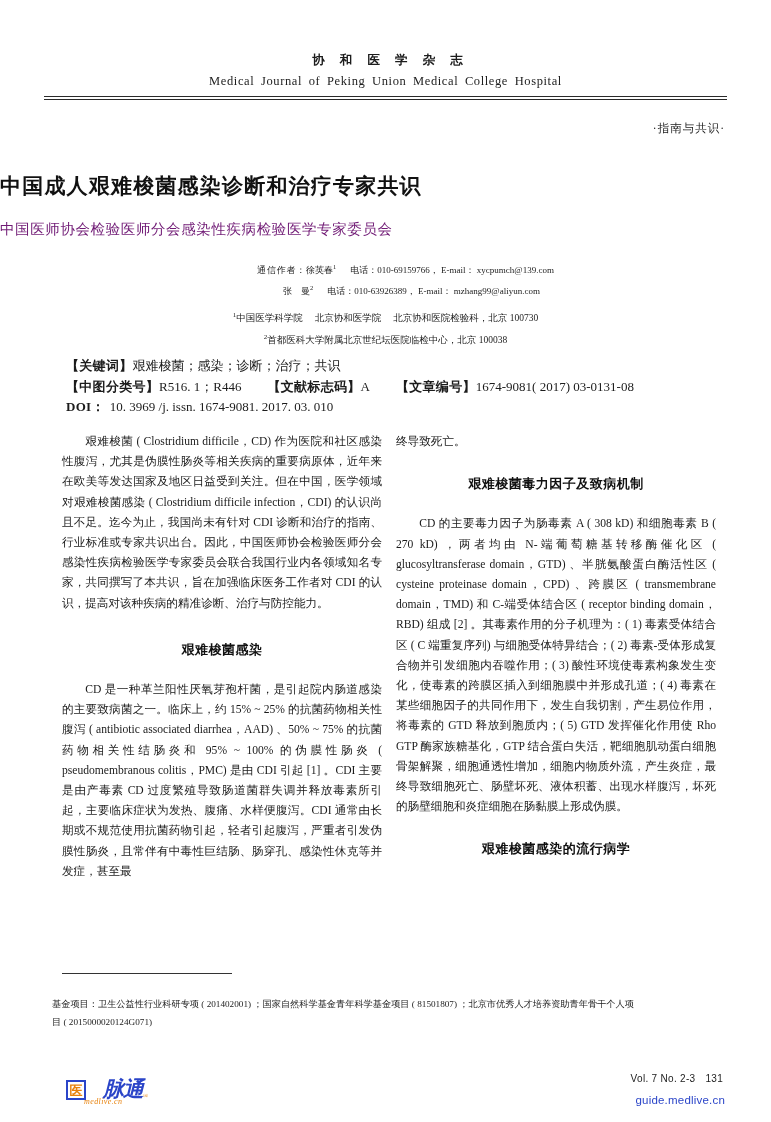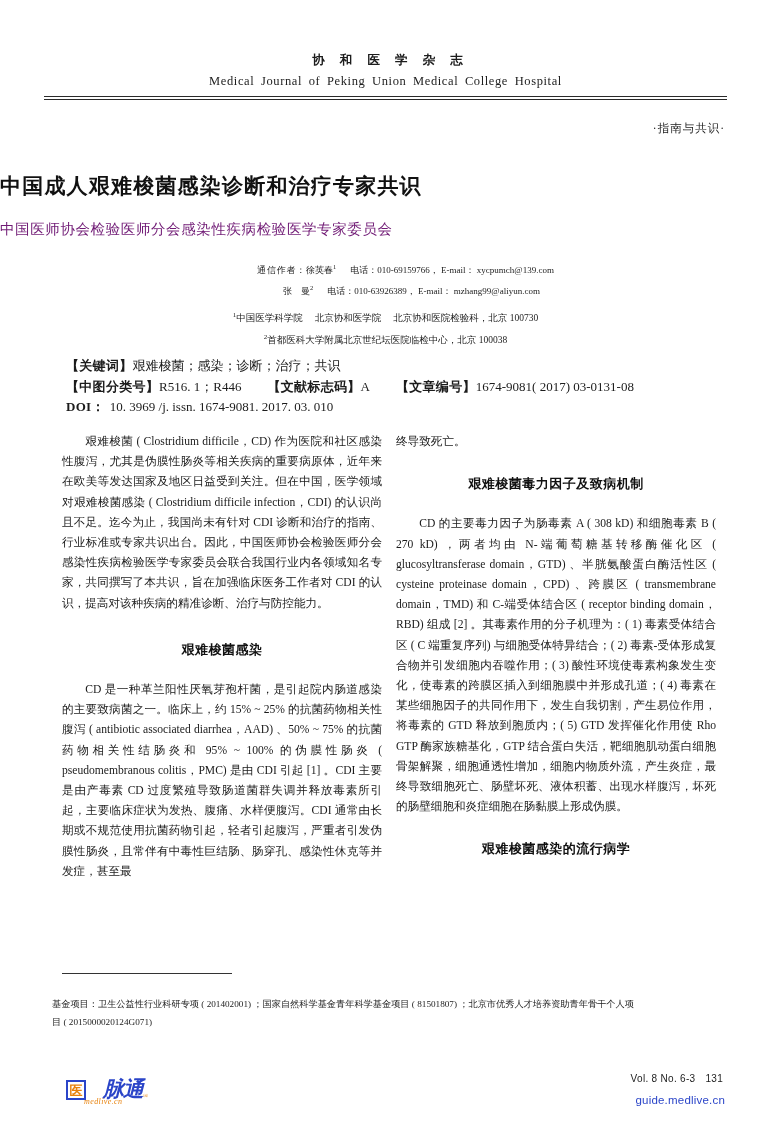--- a/index.html
+++ b/index.html
@@ -305,21 +305,21 @@
     <div class="sec-head">艰难梭菌感染的流行病学</div>
   </div>
 
   <div class="fn-rule"></div>
   <div class="footnote">
     <div>基金项目：卫生公益性行业科研专项 ( 201402001) ；国家自然科学基金青年科学基金项目 ( 81501807) ；北京市优秀人才培养资助青年骨干个人项</div>
     <div>目 ( 2015000020124G071)</div>
   </div>
 
   <div class="volume">
-    <span>Vol. 8 No. 6-3</span><span class="pg">131</span>
+    <span>Vol. 7 No. 2-3</span><span class="pg">131</span>
   </div>
   <div class="site">guide.medlive.cn</div>
 
   <div class="logo">
     <div class="logo-row">
       <div class="logo-box">医</div>
       <div class="logo-ch">脉通</div>
       <span class="logo-reg">®</span>
     </div>
     <div class="logo-sub">medlive.cn</div>

